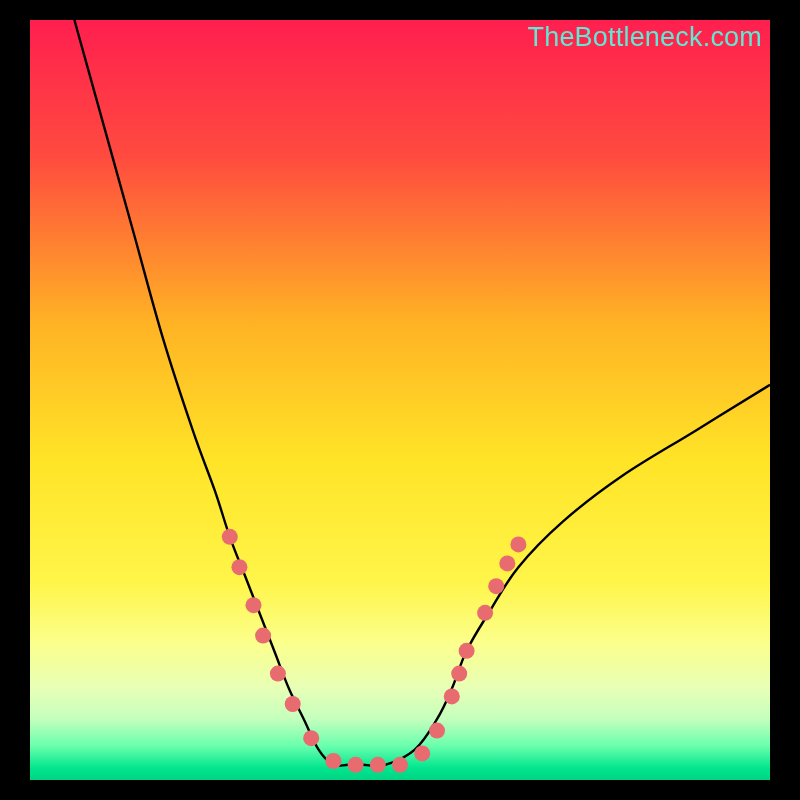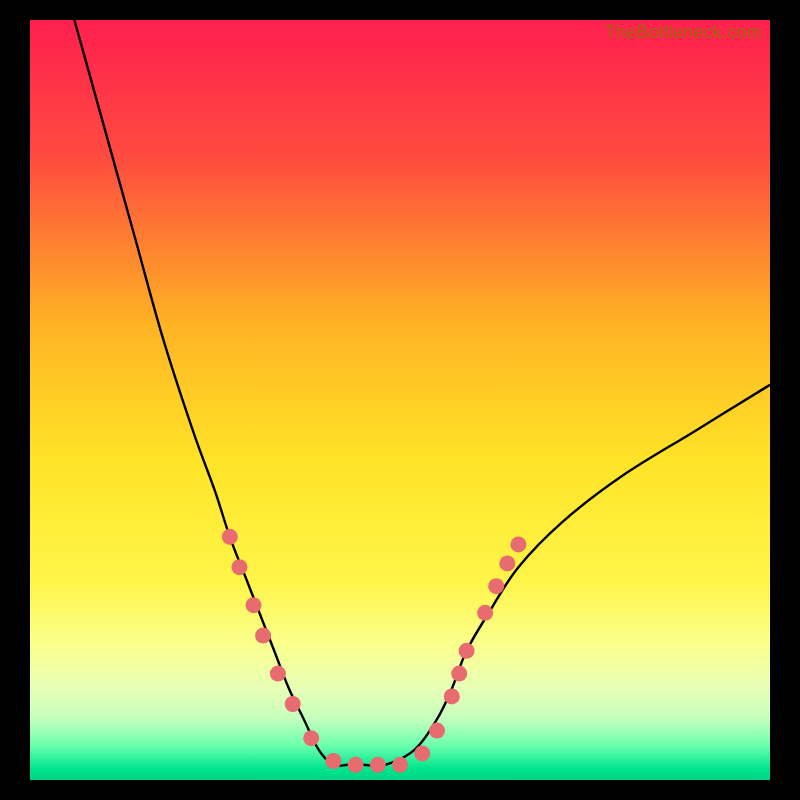--- a/index.html
+++ b/index.html
@@ -24,22 +24,22 @@
     left: 30px;
     top: 20px;
     width: 740px;
     height: 760px;
     overflow: hidden;
   }
   .watermark {
     position: absolute;
     top: 2px;
     right: 8px;
-    font-size: 18px;
-    color: #a16207;
+    font-size: 27px;
+    color: #5eead4;
     font-weight: 500;
     letter-spacing: 0.2px;
     z-index: 20;
   }
   svg { display: block; }
 </style>
 </head>
 <body>
 
 <div class="frame">

